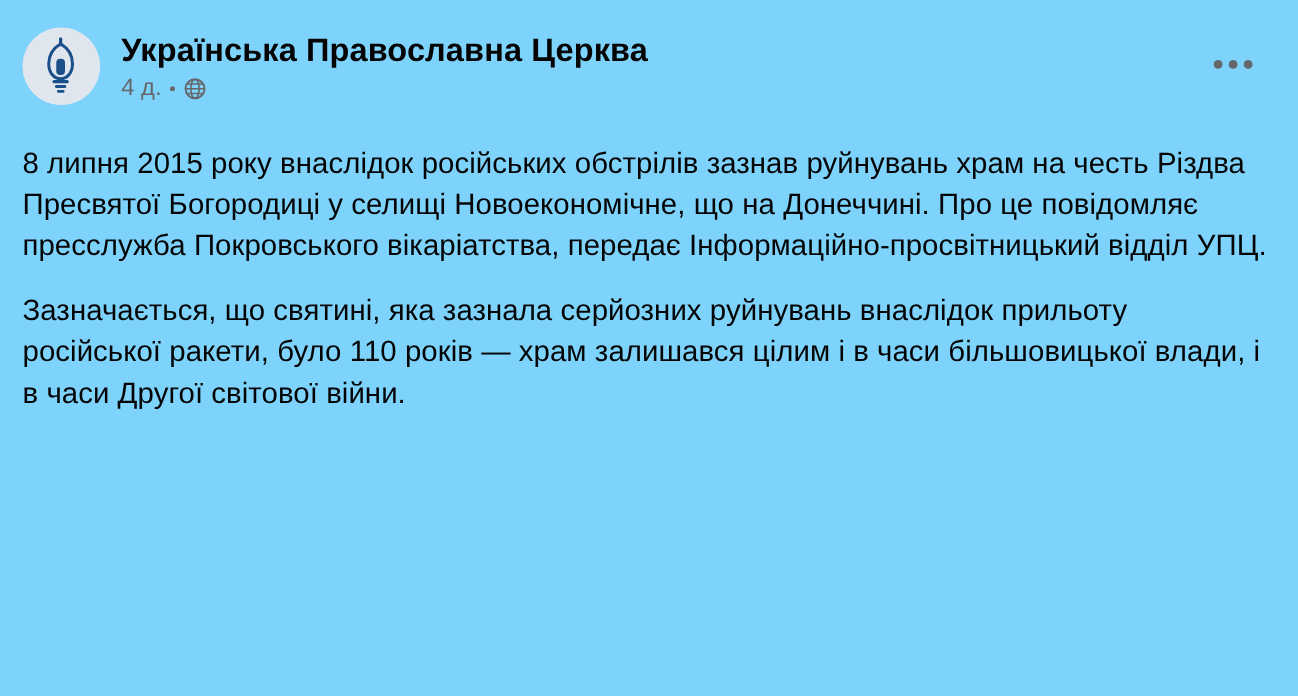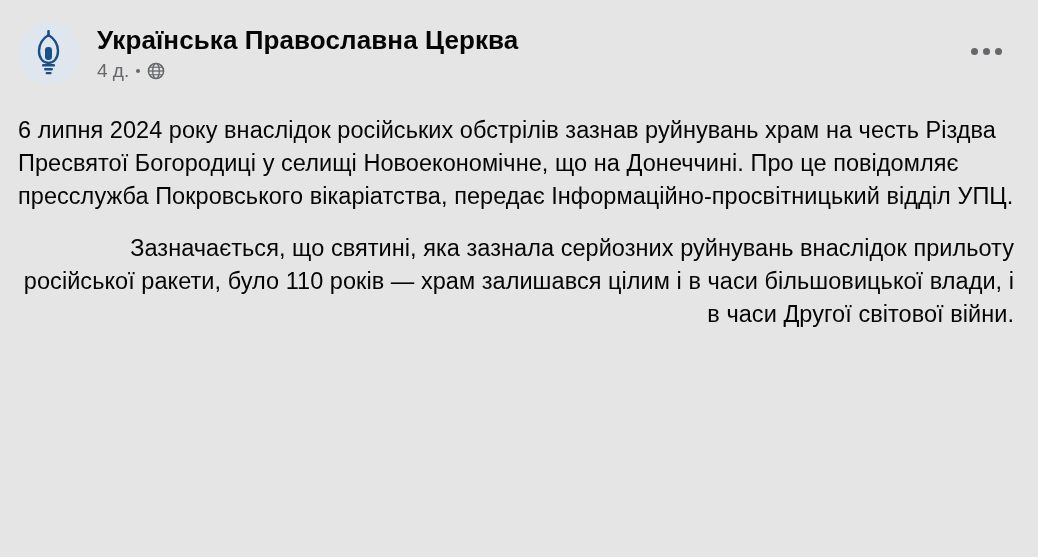--- a/index.html
+++ b/index.html
@@ -13,21 +13,21 @@
     font-family: "Liberation Sans", sans-serif;
     color: #050505;
     overflow: hidden;
   }
   .post {
     width: 1038px;
     height: 557px;
     box-sizing: border-box;
     padding: 22px 24px 0 18px;
     position: relative;
-    background: #e5e5e5;
+    background: #7dd3fc;
   }
   .post-header {
     display: flex;
     align-items: flex-start;
     position: relative;
     height: 78px;
   }
   .avatar {
     width: 62px;
     height: 62px;
@@ -104,21 +104,20 @@
     font-size: 23.5px;
     line-height: 33px;
     color: #050505;
     letter-spacing: 0.05px;
   }
   .post-body p {
     margin: 0 0 19px 0;
   }
   .post-body p:last-child {
     margin-bottom: 0;
-    text-align: right;
   }
 </style>
 </head>
 <body>
 
 <div class="post">
 
   <div class="post-header">
 
     <div class="avatar">
@@ -154,17 +153,17 @@
 
     <div class="more-btn">
       <span></span>
       <span></span>
       <span></span>
     </div>
 
   </div>
 
   <div class="post-body">
-    <p>6 липня 2024 року внаслідок російських обстрілів зазнав руйнувань храм на честь Різдва Пресвятої Богородиці у селищі Новоекономічне, що на Донеччині. Про це повідомляє пресслужба Покровського вікаріатства, передає Інформаційно-просвітницький відділ УПЦ.</p>
+    <p>8 липня 2015 року внаслідок російських обстрілів зазнав руйнувань храм на честь Різдва Пресвятої Богородиці у селищі Новоекономічне, що на Донеччині. Про це повідомляє пресслужба Покровського вікаріатства, передає Інформаційно-просвітницький відділ УПЦ.</p>
     <p>Зазначається, що святині, яка зазнала серйозних руйнувань внаслідок прильоту російської ракети, було 110 років — храм залишався цілим і в часи більшовицької влади, і в часи Другої світової війни.</p>
   </div>
 
 </div>
 
 </body></html>

